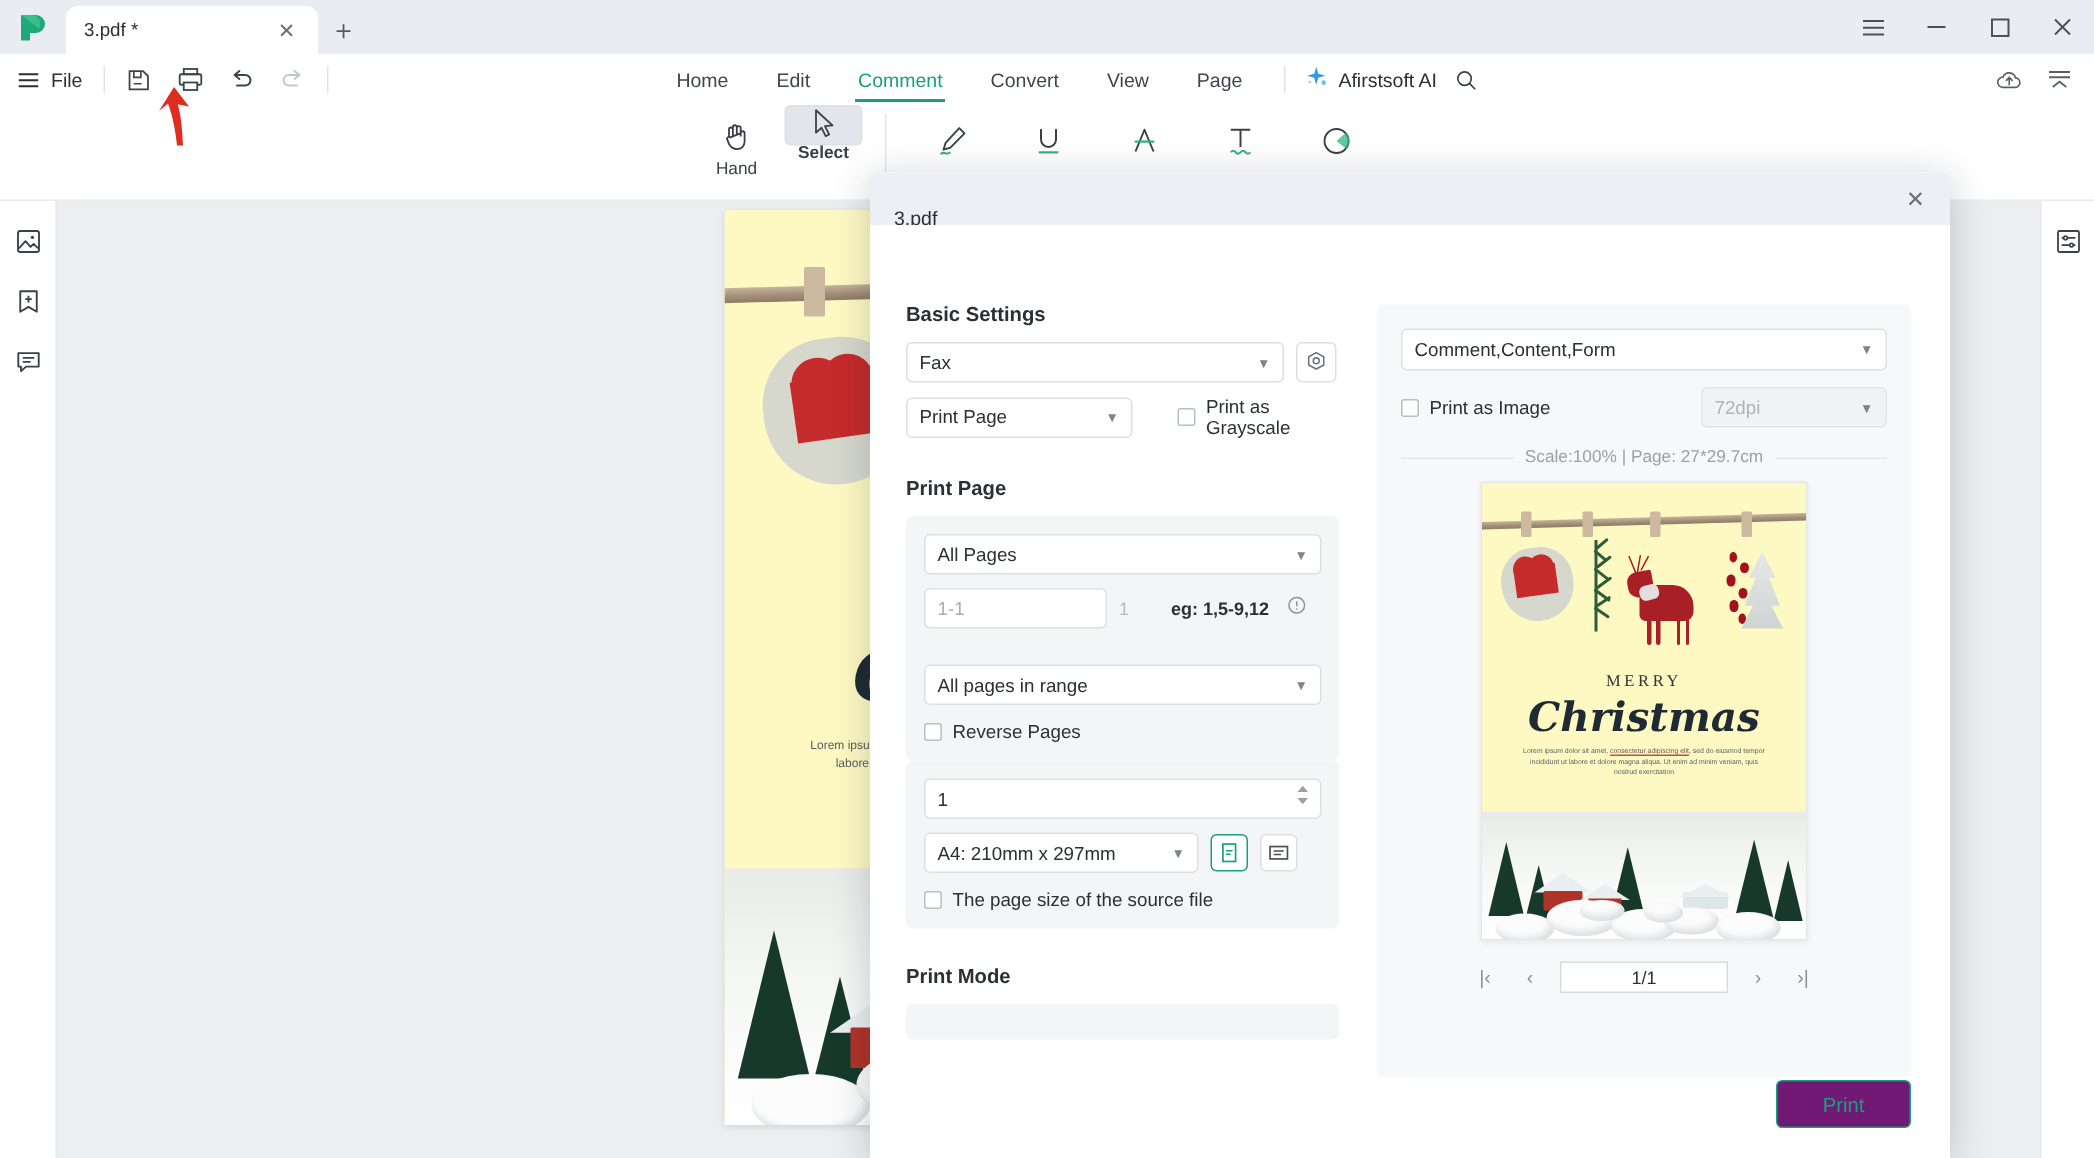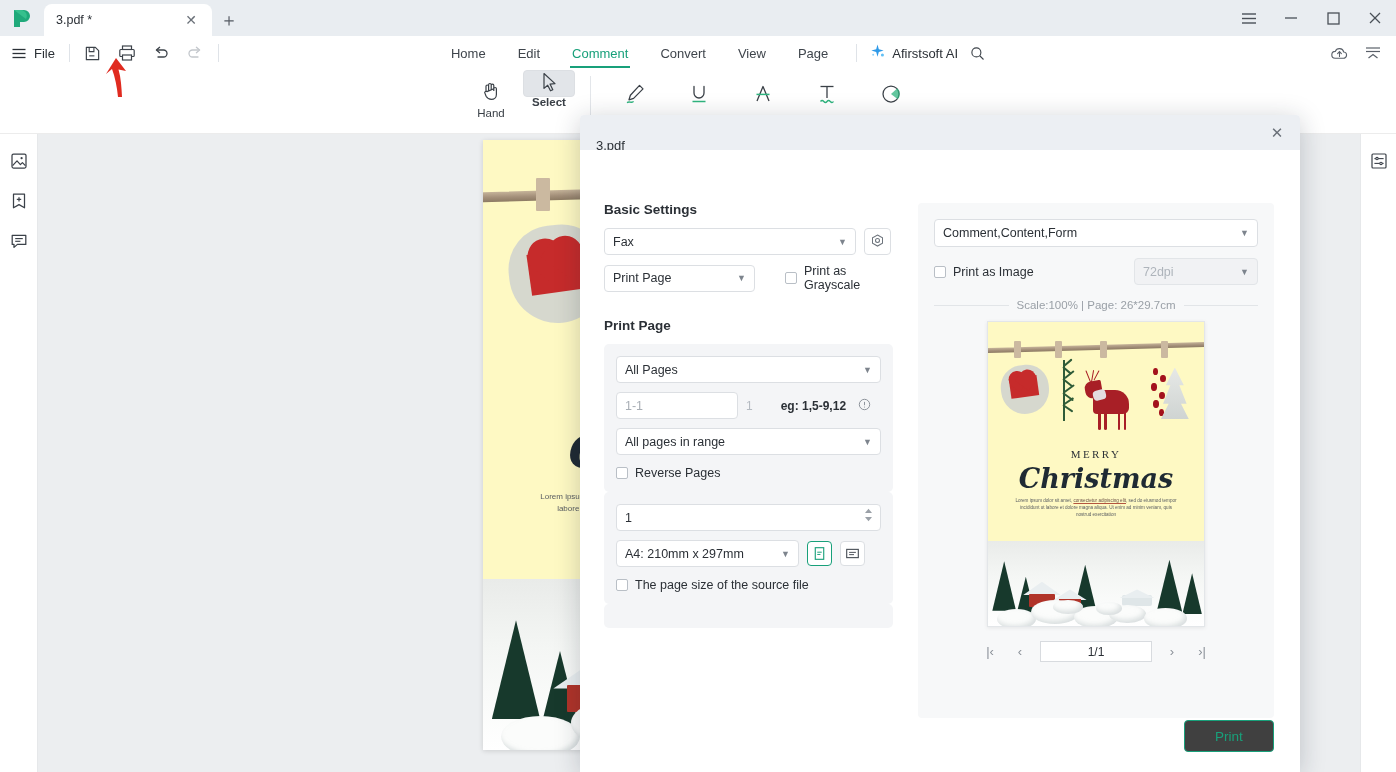--- a/index.html
+++ b/index.html
@@ -248,21 +248,21 @@
     margin-top: 14px;
   }
   .pg-btn { width:20px; height:20px; display:flex; align-items:center; justify-content:center; color:#8b9199; font-size:13px;}
   .pg-box {
     width:112px; height:21px; border:1px solid #d8dbdf; background:#fff;
     display:flex; align-items:center; justify-content:center; font-size:12px; color:#2b3036;
   }
   .print-btn {
     position:absolute; right: 26px; bottom: 20px;
     width: 90px; height: 32px; border:1px solid #18a07a; border-radius:4px;
-    background:#404040; color:#18a07a; font-size:13.5px;
+    background:#701a75; color:#18a07a; font-size:13.5px;
     display:flex; align-items:center; justify-content:center;
   }
 
   
   .red-arrow { position:absolute; left:104px; top:57px; width:34px; height:42px; }
 </style>
 </head>
 <body>
 
 <div id="app">
@@ -607,21 +607,21 @@
             <span class="cbx-label">Print as Grayscale</span>
           </div>
         </div>
 
         <div class="sec-title">Print Page</div>
         <div class="field-group">
           <div class="sel" style="margin-bottom:9px;">
             <span>All Pages</span>
             <span class="caret">▼</span>
           </div>
-          <div class="row" style="margin-bottom:9px;">
+          <div class="row" style="margin-bottom:24px;">
             <div class="inp" style="width:122px;">
               <span>1-1</span>
             </div>
             <span class="pgnum">1</span>
             <span class="hint" style="margin-left:20px;">eg: 1,5-9,12</span>
             <span style="margin-left:4px;">
               <svg width="13" height="13" viewBox="0 0 14 14">
                   <circle cx="7" cy="7" r="5.6" fill="none" stroke="#8b9199" stroke-width="1.05"></circle>
                   <line x1="7" y1="4.2" x2="7" y2="7.8" stroke="#8b9199" stroke-width="1.05"></line>
                   <circle cx="7" cy="9.7" r=".6" fill="#8b9199"></circle>
@@ -673,20 +673,21 @@
                   </g>
                 </svg>
             </div>
           </div>
           <div class="row" style="gap:7px;">
             <span class="cbx"></span>
             <span class="cbx-label">The page size of the source file</span>
           </div>
         </div>
 
+        <div class="sec-title" style="margin-top:24px;">Print Mode</div>
         <div class="field-group" style="height:18px;"></div>
       </div>
 
       <div class="right-pane">
         <div class="sel" style="height:28px; margin-bottom:11px;">
           <span>Comment,Content,Form</span>
           <span class="caret">▼</span>
         </div>
         <div class="row" style="justify-content:space-between;">
           <div class="row" style="gap:7px;">
@@ -694,21 +695,21 @@
             <span class="cbx-label">Print as Image</span>
           </div>
           <div class="sel disabled" style="width:124px;">
             <span>72dpi</span>
             <span class="caret">▼</span>
           </div>
         </div>
 
         <div class="scaleline">
           <span class="line"></span>
-          <span class="txt">Scale:100%  |  Page: 26*29.7cm</span>
+          <span class="txt">Scale:100%  |  Page: 27*29.7cm</span>
           <span class="line"></span>
         </div>
 
         <div class="preview-shell">
           <div class="xmas">
             <div class="rope"></div>
             <div class="peg" style="left:12%;"></div>
             <div class="peg" style="left:31%;"></div>
             <div class="peg" style="left:52%;"></div>
             <div class="peg" style="left:80%;"></div>

